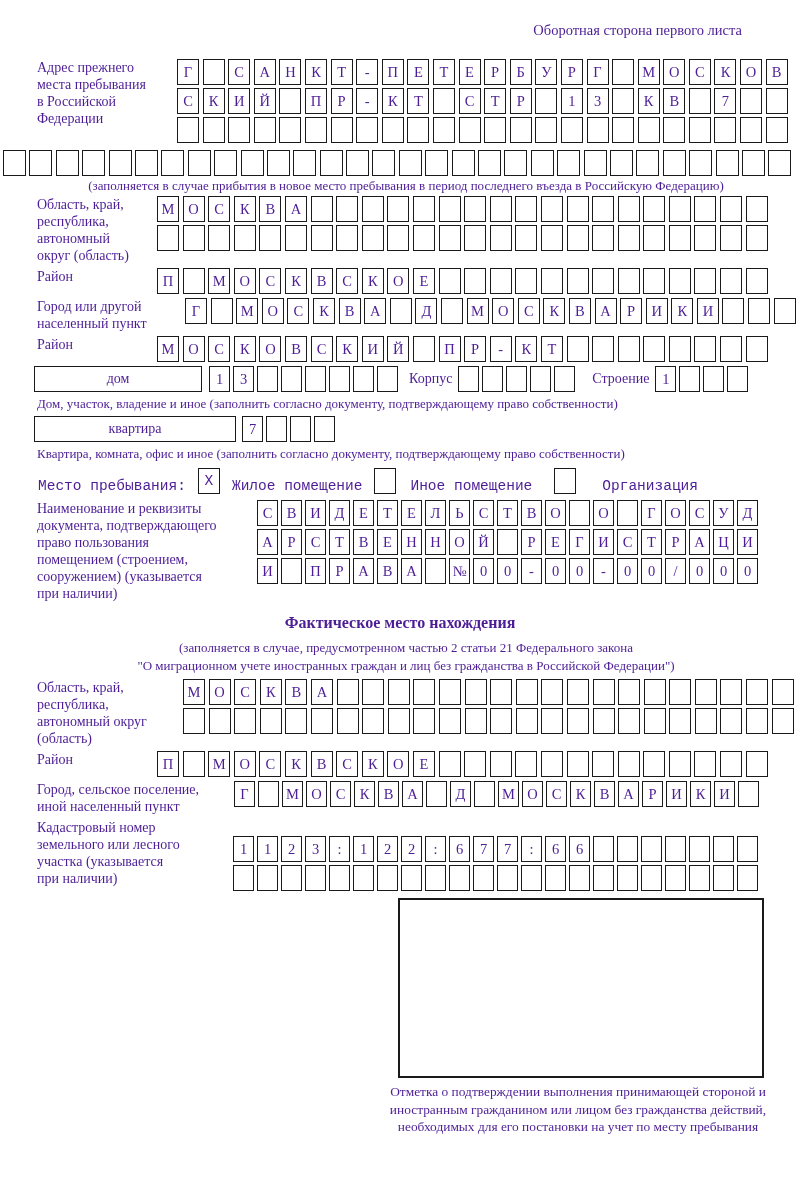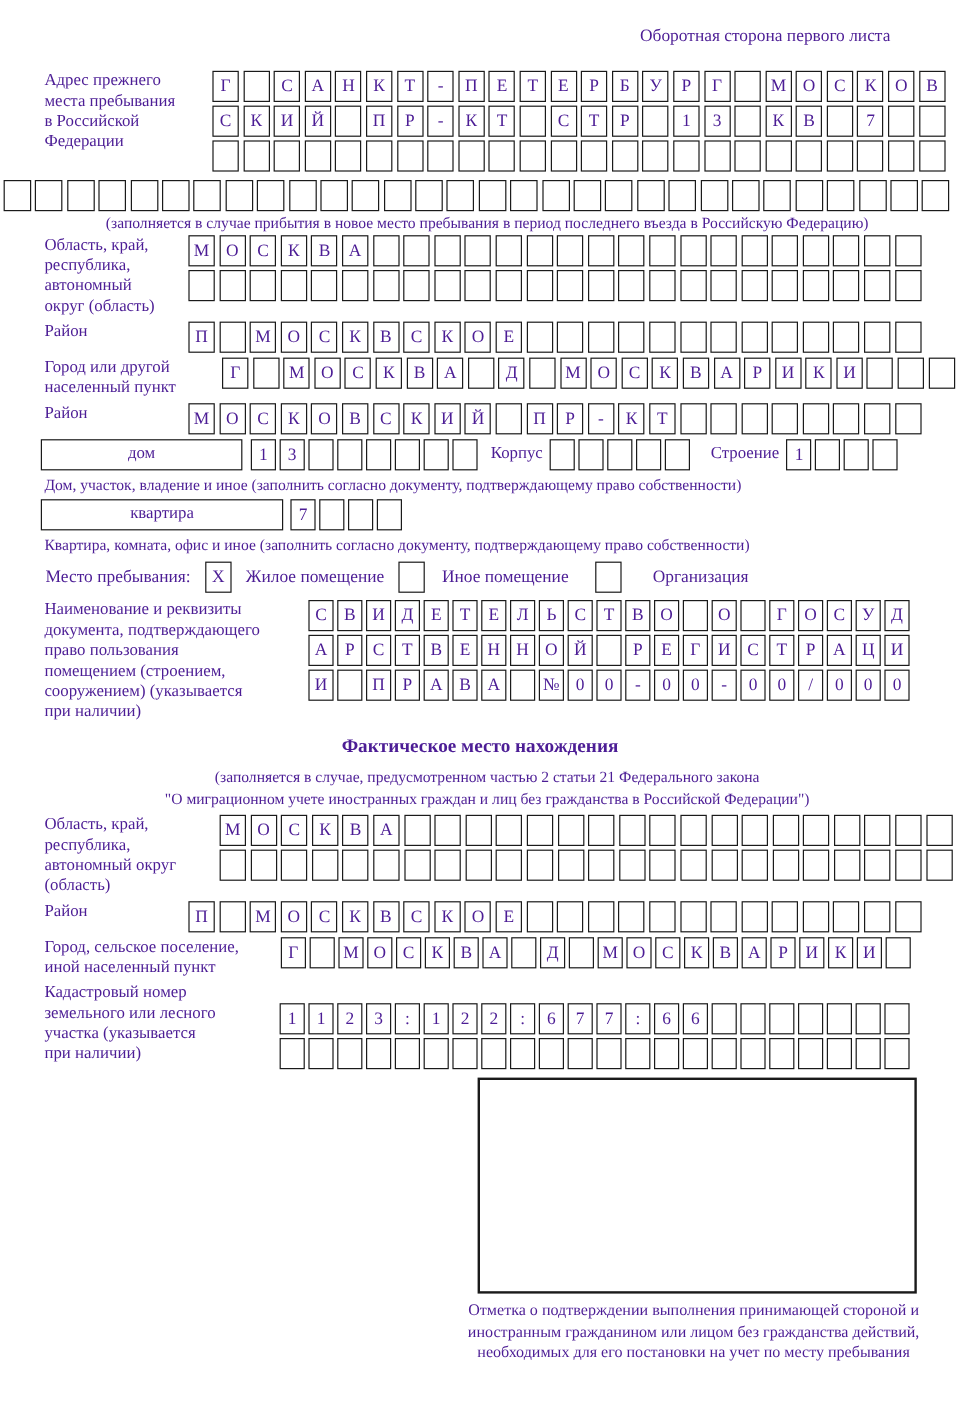--- a/index.html
+++ b/index.html
@@ -45,21 +45,21 @@
     display:flex; align-items:center; justify-content:center; font-size:14px;
   }
   .box-dom { width:168px; margin-left:-3px; margin-right:7px; }
   .box-kv  { width:202px; margin-left:-3px; margin-right:6px; }
   .inline-lbl { flex:none; font-size:14px; line-height:26px;text-align:center; }
   .checkbox {
     box-sizing:border-box; flex:none; width:22px; height:26px;
     border:1.6px solid #1a1a1a; display:inline-flex; align-items:center;
     justify-content:center; font-size:14.5px;
   }
-  .stay-line { display:flex; align-items:center; padding-left:38px; font-size:14.5px; margin-top:6px; }
+  .stay-line { display:flex; align-items:flex-end; padding-left:38px; font-size:14.5px; margin-top:6px;font-family:Liberation Mono, monospace; }
 
   .stamp-box { margin:4px 0 0 398px; width:362px; height:176px; border:2px solid #1a1a1a; }
   .stamp-caption { margin:5px 0 0 378px; width:400px; text-align:center; font-size:13.4px; line-height:17.5px; }
 </style>
 </head>
 <body>
 
 <div class="page">
 
   <div class="top-note">Оборотная сторона первого листа</div>

